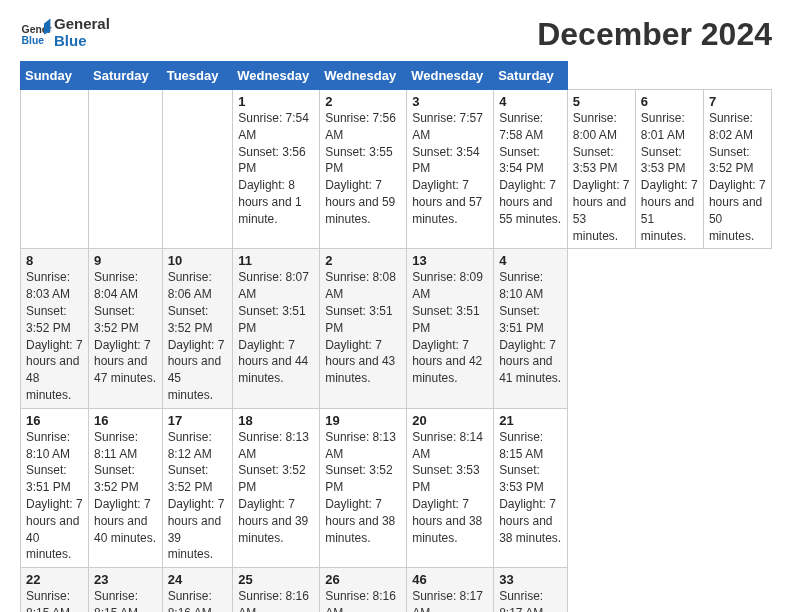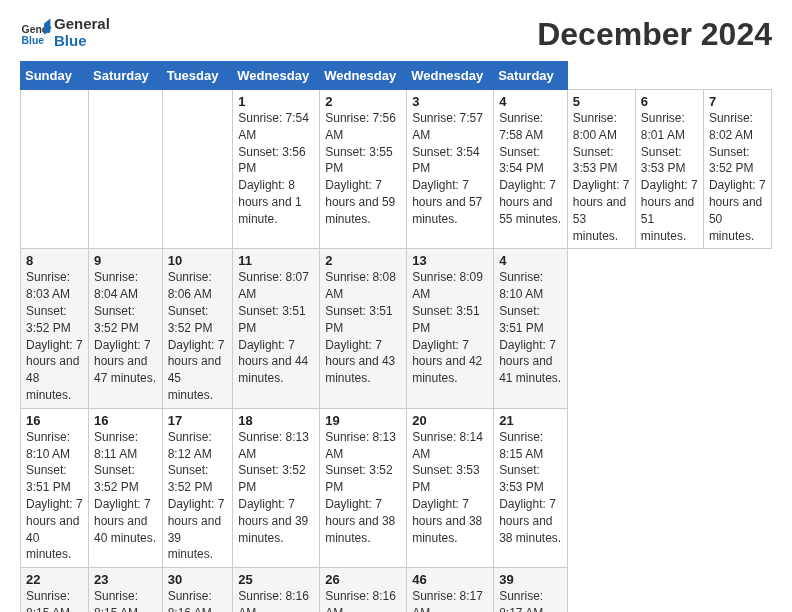--- a/index.html
+++ b/index.html
@@ -300,21 +300,21 @@
         </td>
         <td>
           <span class="day-num">23</span>
         <div class="day-info">
           Sunrise: 8:15 AM<br>
           Sunset: 3:54 PM<br>
           Daylight: 7 hours and 38 minutes.
         </div>
         </td>
         <td>
-          <span class="day-num">30</span>
+          <span class="day-num">24</span>
         <div class="day-info">
           Sunrise: 8:16 AM<br>
           Sunset: 3:55 PM<br>
           Daylight: 7 hours and 39 minutes.
         </div>
         </td>
         <td>
           <span class="day-num">25</span>
         <div class="day-info">
           Sunrise: 8:16 AM<br>
@@ -332,21 +332,21 @@
         </td>
         <td>
           <span class="day-num">46</span>
         <div class="day-info">
           Sunrise: 8:17 AM<br>
           Sunset: 3:57 PM<br>
           Daylight: 7 hours and 40 minutes.
         </div>
         </td>
         <td>
-          <span class="day-num">39</span>
+          <span class="day-num">33</span>
         <div class="day-info">
           Sunrise: 8:17 AM<br>
           Sunset: 3:58 PM<br>
           Daylight: 7 hours and 41 minutes.
         </div>
         </td>
       </tr>
     </tbody>
 </table>
 

